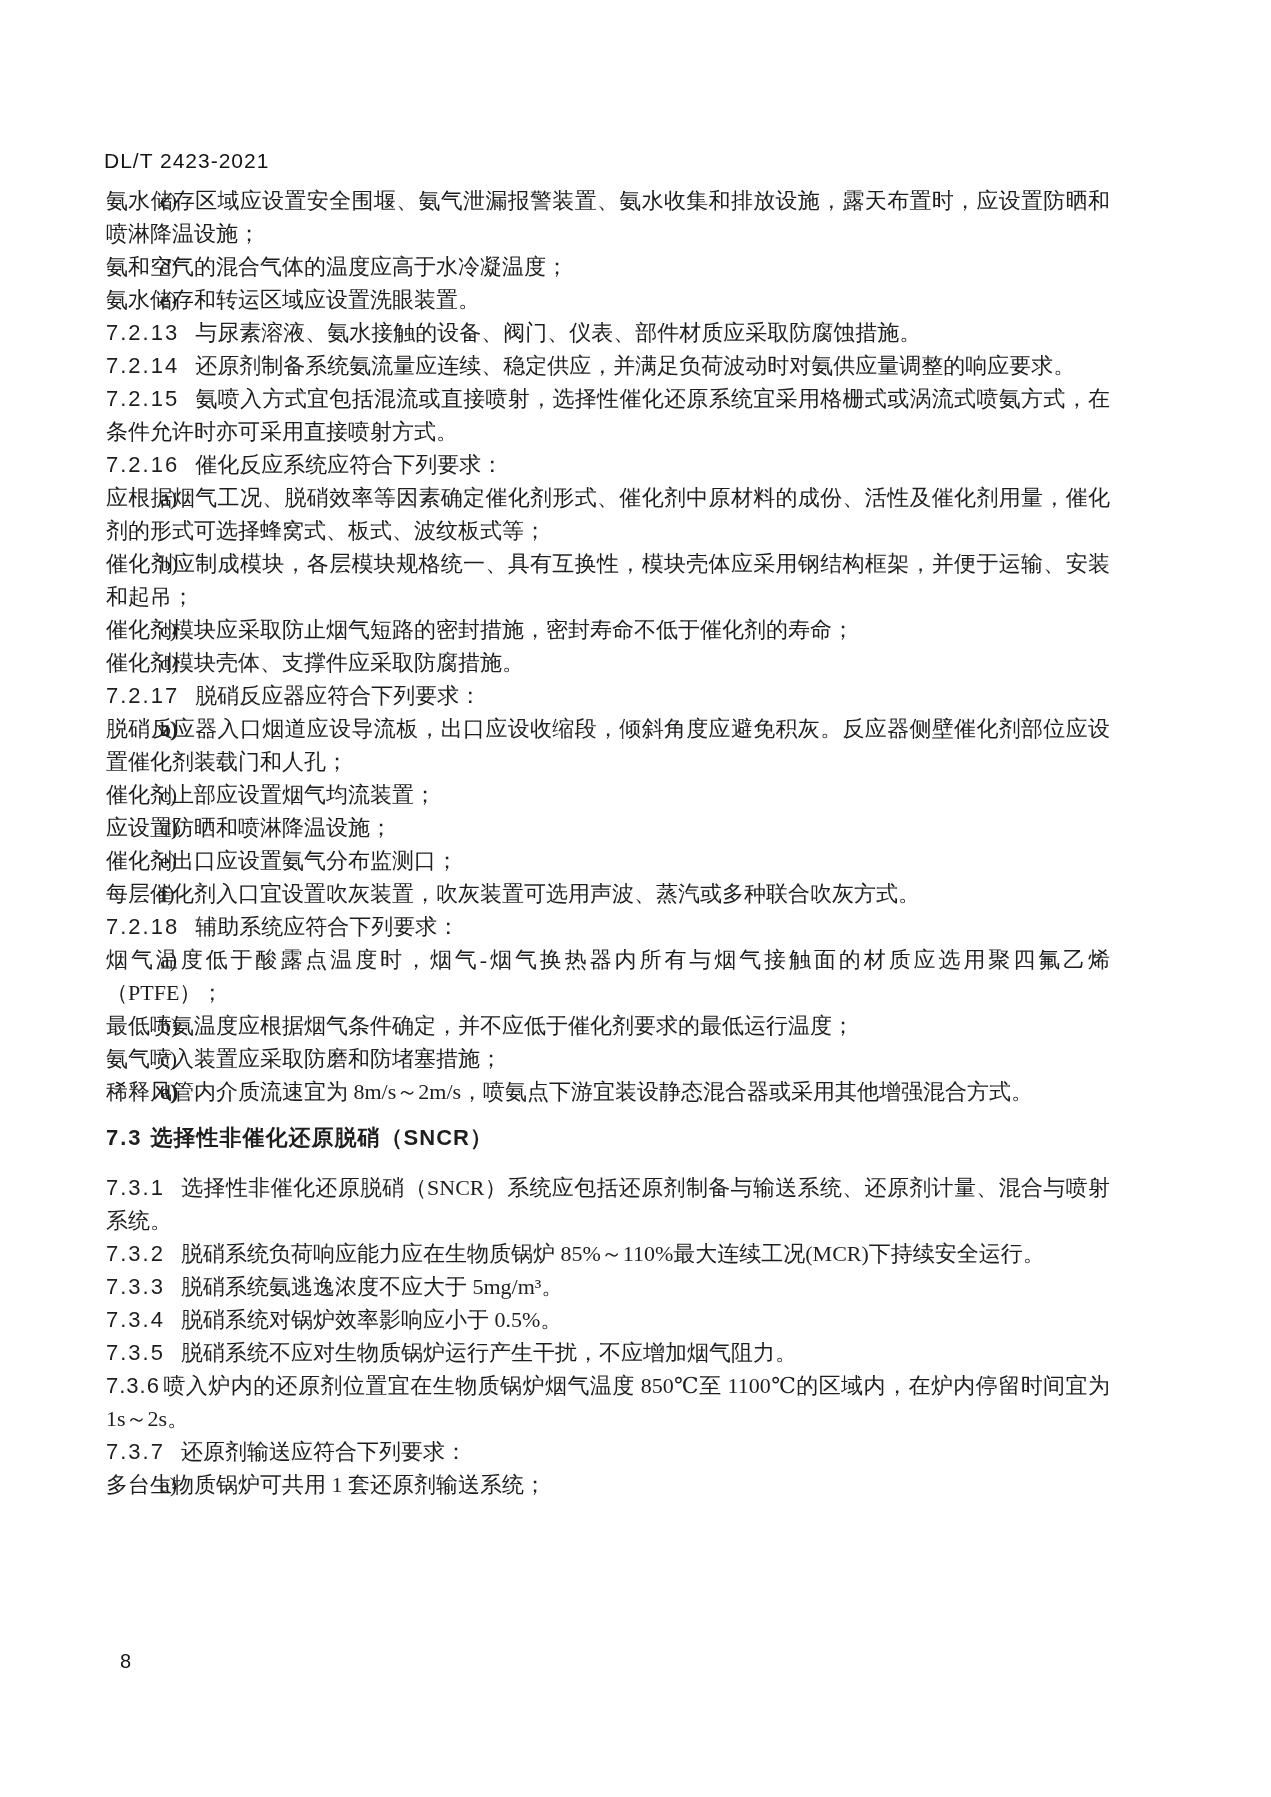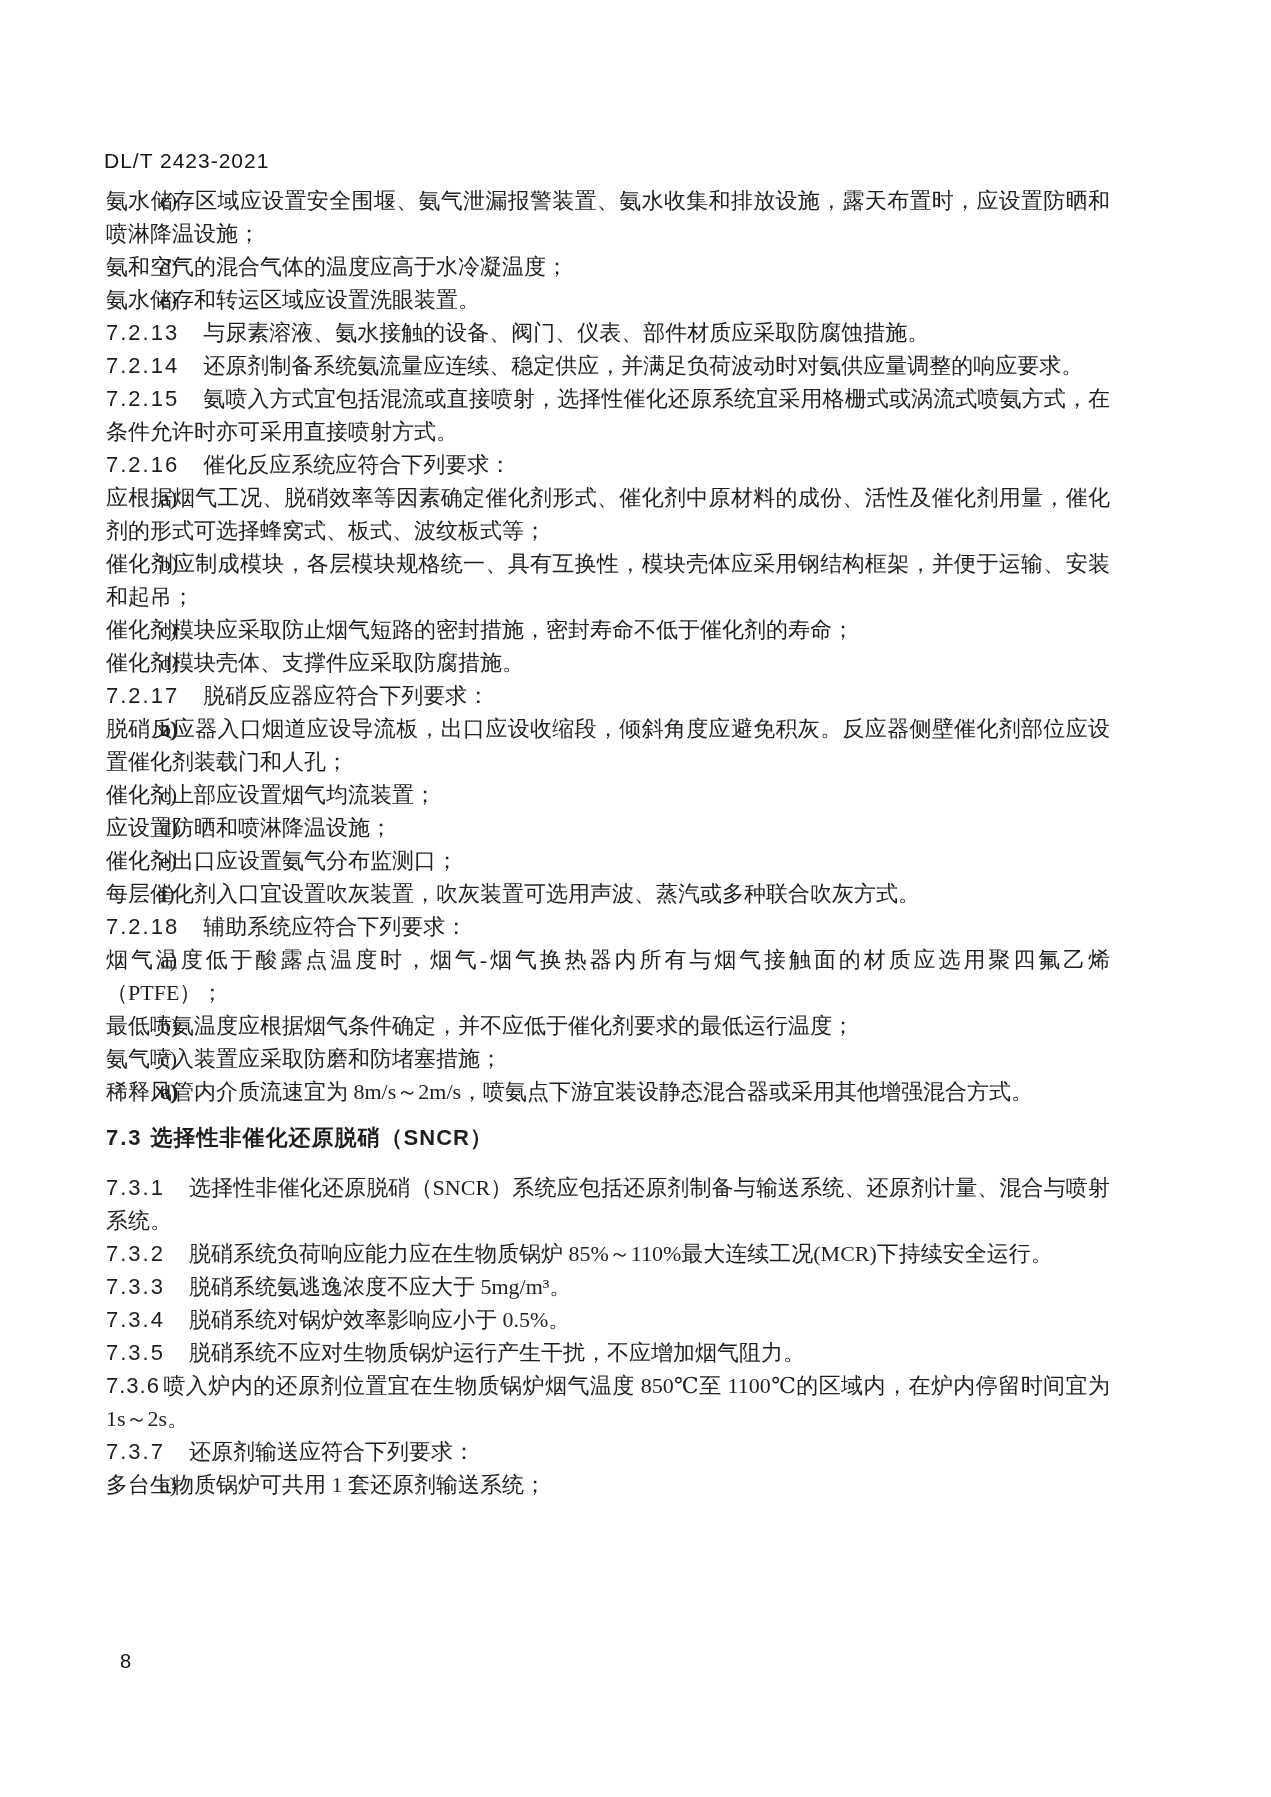--- a/index.html
+++ b/index.html
@@ -18,21 +18,21 @@
     font-size:21px;letter-spacing:1px;color:#141414;
   }
   .content{
     position:absolute;left:106px;top:184px;width:1004px;
     font-size:22px;line-height:33px;
     text-align:justify;
   }
   .content p,.content h2{margin:0;padding:0;}
   .clause .num{
     font-family:"Liberation Sans","DejaVu Sans",sans-serif;
-    letter-spacing:2px;margin-right:24px;white-space:nowrap;
+    letter-spacing:2px;margin-right:16px;white-space:nowrap;
   }
   .clause.tight .num{margin-right:3px;letter-spacing:1px;margin-top:32px;}
   .item{position:relative;padding-left:104px;}
   .item .item-label{
     position:absolute;left:54px;top:0;
     font-family:"Liberation Serif","DejaVu Serif",serif;
   }
   .section-heading{
     margin:13px 0 17px 0 !important;
     font-family:"Liberation Sans","DejaVu Sans",sans-serif;

